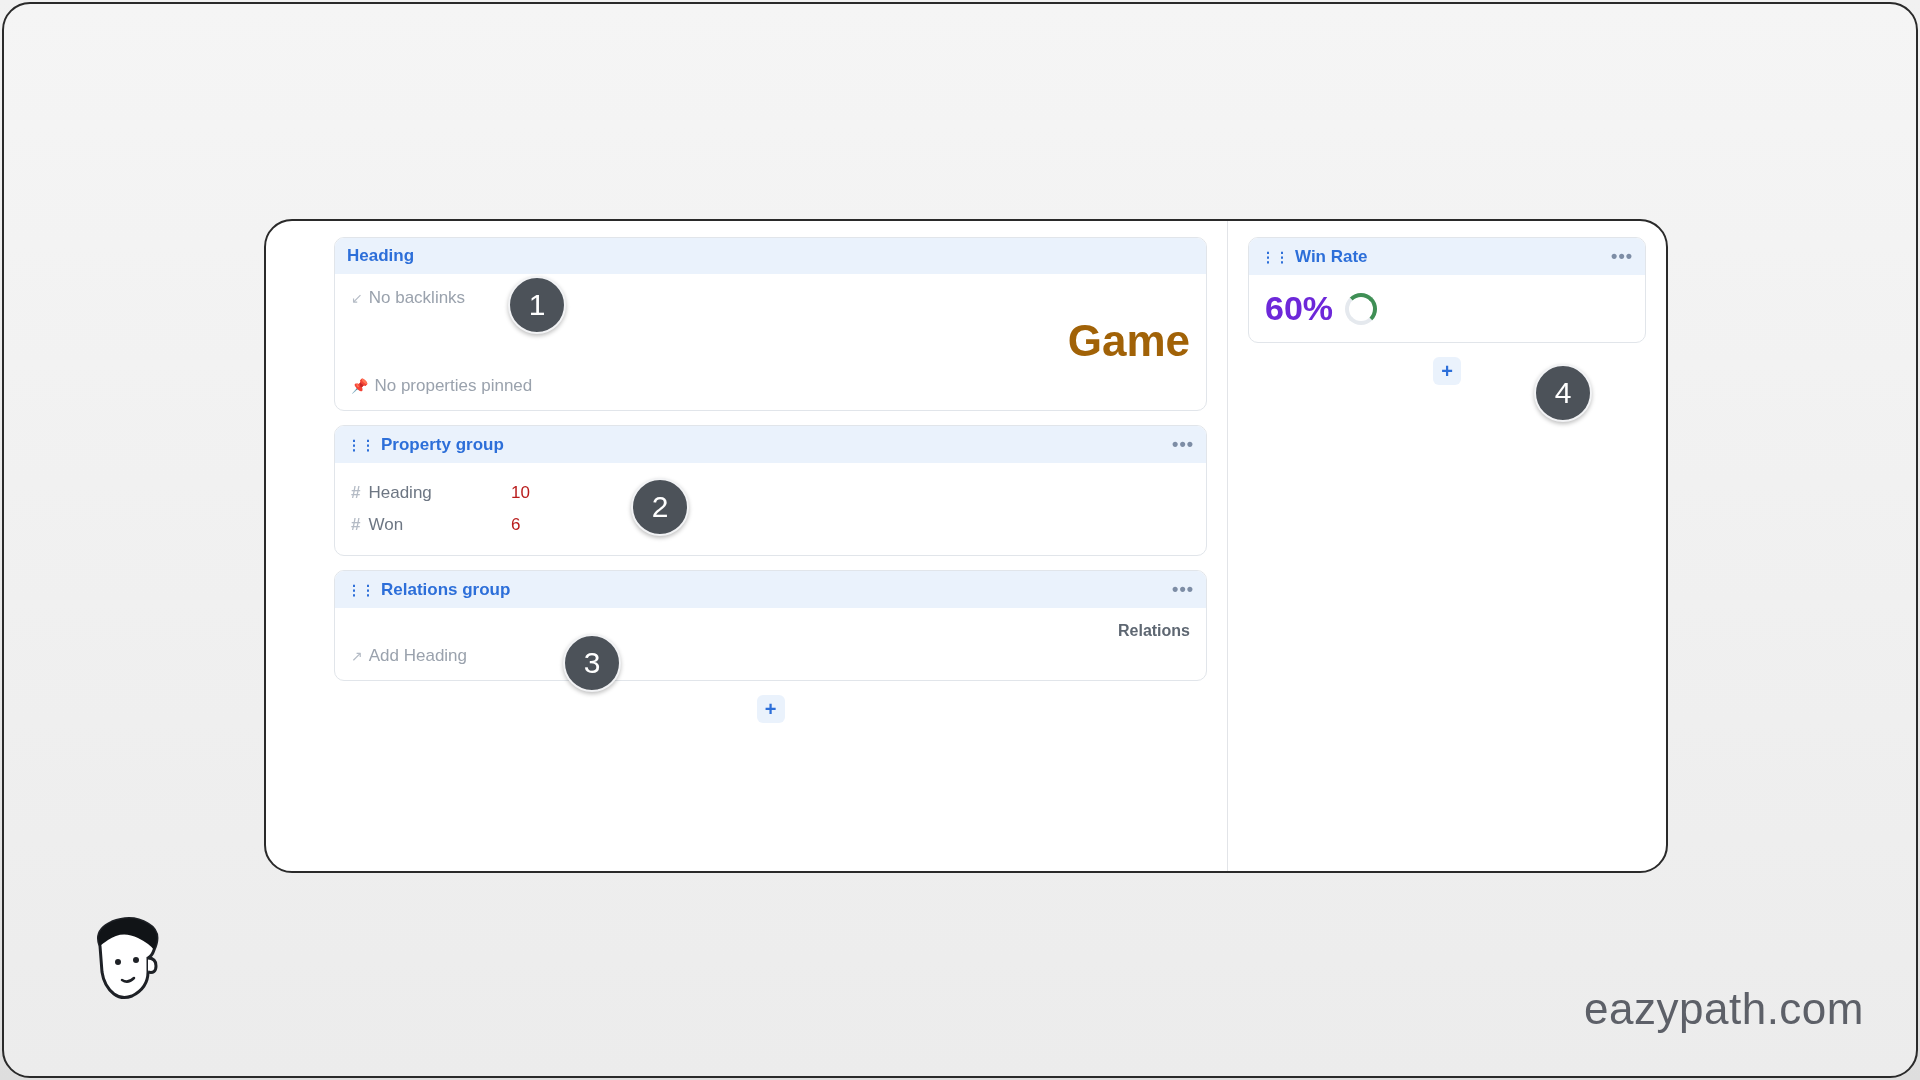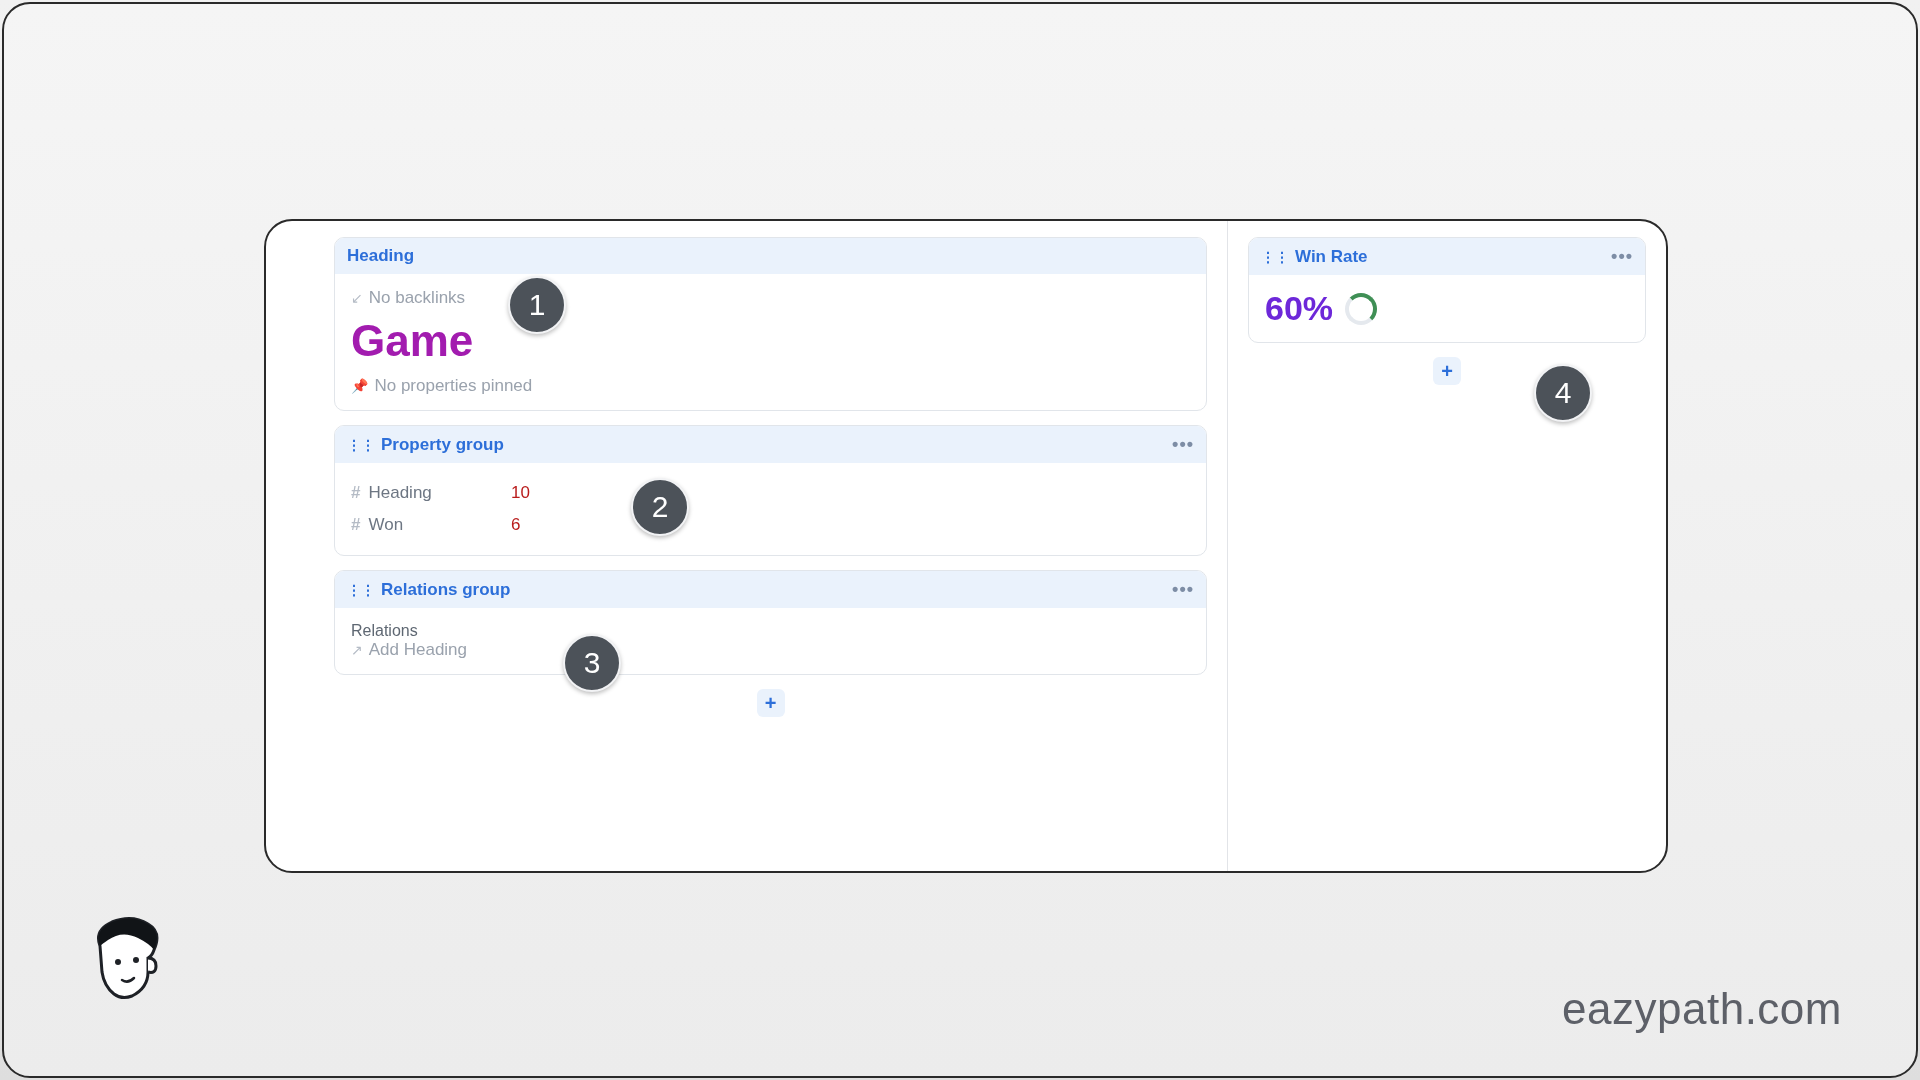--- a/index.html
+++ b/index.html
@@ -9,20 +9,21 @@
     background: linear-gradient(180deg,#f1f1f1 0%,#e8e8e8 60%,#dedede 100%);
     position: relative;
     overflow: hidden;
   }
   .frame {
     position: absolute;
     inset: 2px;
     border: 2px solid #2a2a2a;
     border-radius: 28px;
     background: linear-gradient(180deg,#f5f5f5 0%,#ececec 100%);
+    text-align: right;
   }
   .window {
     position: absolute;
     left: 260px;
     top: 215px;
     width: 1404px;
     height: 654px;
     background: #ffffff;
     border: 2px solid #2a2a2a;
     border-radius: 28px;
@@ -58,32 +59,32 @@
   }
   .card-header .ellipsis {
     margin-left: auto;
     color: #7d8da5;
     font-size: 18px;
     letter-spacing: 1px;
     cursor: pointer;
   }
   .card-body { padding: 14px 16px; }
   .muted { color: #9aa2ad; font-size: 17px; display: flex; align-items: center; gap: 6px; }
-  .title { font-size: 44px; font-weight: 800; color: #a21caf; margin: 8px 0 10px; }
+  .title { font-size: 44px; font-weight: 800; color: #a16207; margin: 8px 0 10px; }
   .prop-row {
     display: flex;
     align-items: center;
     gap: 10px;
     padding: 6px 0;
     font-size: 17px;
   }
   .prop-label { color: #6d7683; width: 150px; display: flex; align-items: center; gap: 8px; }
   .prop-value { color: #b91c1c; }
   .hash { color: #b5bcc6; font-weight: 600; }
-  .rel-title { font-size: 16px; font-weight: 400; color: #5e6772; margin-bottom: 0; }
+  .rel-title { font-size: 16px; font-weight: 700; color: #5e6772; margin-bottom: 6px; }
   .rel-add { color: #9aa2ad; font-size: 17px; display: flex; align-items: center; gap: 6px; cursor: pointer; }
   .add-btn {
     width: 28px; height: 28px;
     border-radius: 6px;
     background: #eaf2fc;
     color: #2d6fd9;
     display: flex; align-items: center; justify-content: center;
     font-size: 20px; font-weight: 600;
     cursor: pointer;
   }
@@ -115,21 +116,21 @@
   .b2 { left: 627px; top: 474px; }
   .b3 { left: 559px; top: 630px; }
   .b4 { left: 1530px; top: 360px; }
   .avatar {
     position: absolute;
     left: 78px; top: 912px;
     width: 86px; height: 98px;
   }
   .brand {
     position: absolute;
-    right: 74px; bottom: 42px;
+    right: 52px; bottom: 42px;
     font-size: 44px;
     color: #5d6068;
     font-weight: 500;
     letter-spacing: .5px;
   }
   .pin-icon { font-size: 14px; color: #9aa2ad; }
   .arrow-icon { font-size: 14px; color: #b5bcc6; }
 </style>
 </head>
 <body>

